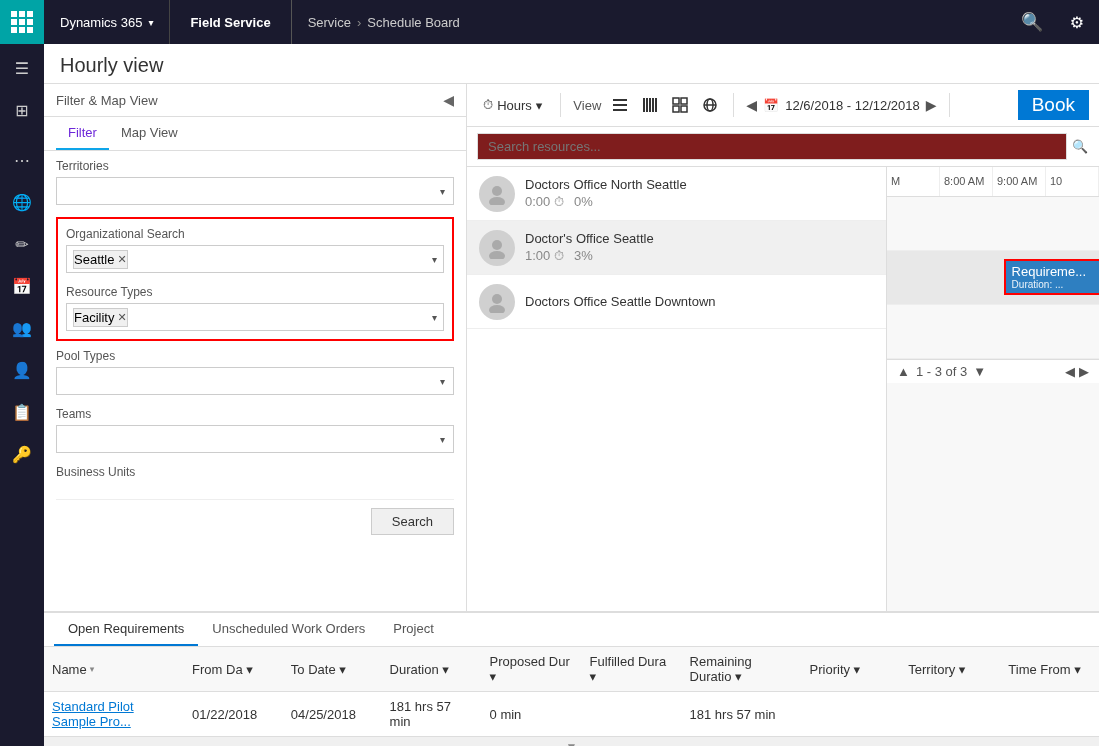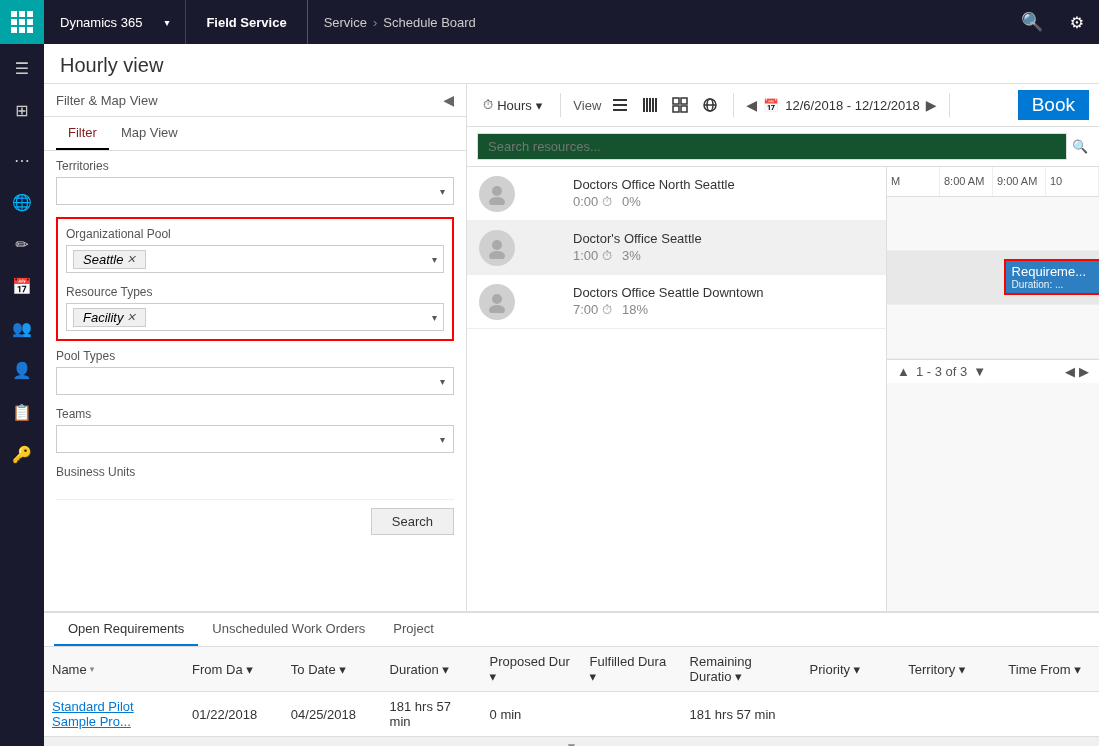--- a/index.html
+++ b/index.html
@@ -31,21 +31,21 @@
       grid-template-rows: repeat(3,6px);
       gap: 2px;
     }
     .nav-grid-icon span { background: white; display: block; }
     .nav-dynamics {
       display: flex;
       align-items: center;
       padding: 0 16px;
       font-size: 14px;
       color: white;
-      gap: 22px;
+      gap: 6px;
       border-right: 1px solid #444;
       height: 100%;
     }
     .nav-app-name {
       padding: 0 20px;
       font-size: 18px;
       font-weight: 600;
       color: white;
       border-right: 1px solid #555;
       height: 100%;
@@ -154,22 +154,22 @@
       padding: 0 12px;
     }
     .filter-tab {
       padding: 8px 12px;
       cursor: pointer;
       color: #555;
       font-size: 13px;
       border-bottom: 2px solid transparent;
     }
     .filter-tab.active {
-      border-bottom: 2px solid #000000;
-      color: #7f1d1d;
+      border-bottom: 2px solid #0ea5e9;
+      color: #6d28d9;
       font-weight: 500;
     }
 
     .filter-body {
       flex: 1;
       overflow-y: auto;
       padding: 8px 12px;
       position: relative;
     }
 
@@ -206,24 +206,23 @@
       padding: 3px 6px;
       min-height: 28px;
       background: white;
       gap: 4px;
     }
     .tag {
       display: flex;
       align-items: center;
       background: #f0f0f0;
       border: 1px solid #ccc;
-      padding: 1px 9px;
+      padding: 1px 0;
       font-size: 12px;
       gap: 3px;
-      font-style: italic;
     }
     .tag .remove { cursor: pointer; color: #555; font-size: 11px; }
     .tag-chevron { margin-left: auto; color: #555; font-size: 10px; }
 
     .filter-search-btn {
       display: flex;
       justify-content: flex-end;
       padding: 8px 0;
       border-top: 1px solid #eee;
       margin-top: 20px;
@@ -298,21 +297,21 @@
       display: flex;
       align-items: center;
       gap: 6px;
     }
     .resource-search-input {
       flex: 1;
       border: 1px solid #ddd;
       padding: 5px 10px;
       font-size: 13px;
       color: #999;
-      background: #14532d;
+      background: #7f1d1d;
     }
     .search-icon-btn { cursor: pointer; color: #555; }
 
     .schedule-grid {
       flex: 1;
       display: flex;
       overflow: hidden;
     }
 
     .resources-list {
@@ -335,21 +334,21 @@
       height: 36px;
       border-radius: 50%;
       background: #d0d0d0;
       display: flex;
       align-items: center;
       justify-content: center;
       color: #888;
       font-size: 18px;
       flex-shrink: 0;
     }
-    .resource-info { flex: 1; margin-left: 48px; }
+    .resource-info { flex: 1; }
     .resource-name { font-size: 13px; color: #333; font-weight: 500; }
     .resource-meta { font-size: 11px; color: #888; margin-top: 2px; display: flex; gap: 10px; }
 
     .timeline-area {
       flex: 1;
       position: relative;
       overflow: hidden;
       background: #f8f8f8;
     }
 
@@ -574,21 +573,21 @@
             <div class="filter-label">Territories</div>
             <div class="filter-select">
               <span></span>
               <span class="chevron-down">▾</span>
             </div>
           </div>
 
           <div class="highlighted-section">
 
             <div class="filter-section">
-              <div class="filter-label">Organizational Pool</div>
+              <div class="filter-label">Organizational Search</div>
               <div class="tag-input">
                 <div class="tag">
                   <span>Seattle</span>
                   <span class="remove">✕</span>
                 </div>
                 <span class="tag-chevron">▾</span>
               </div>
             </div>
 
             <div class="filter-section" style="margin-bottom:0">
@@ -732,24 +731,20 @@
 
               <div class="resource-row">
                 <div class="resource-avatar">
                   <svg width="22" height="22" viewBox="0 0 22 22">
                       <circle cx="11" cy="8" r="5" fill="#aaa"></circle>
                       <ellipse cx="11" cy="19" rx="8" ry="5" fill="#aaa"></ellipse>
                     </svg>
                 </div>
                 <div class="resource-info">
                   <div class="resource-name">Doctors Office Seattle Downtown</div>
-                  <div class="resource-meta">
-                    <span>7:00 ⏱</span>
-                    <span>18%</span>
-                  </div>
                 </div>
               </div>
             </div>
 
             <div class="timeline-area">
               <div class="timeline-header">
                 <div class="time-slot">M</div>
                 <div class="time-slot">8:00 AM</div>
                 <div class="time-slot">9:00 AM</div>
                 <div class="time-slot">10</div>

